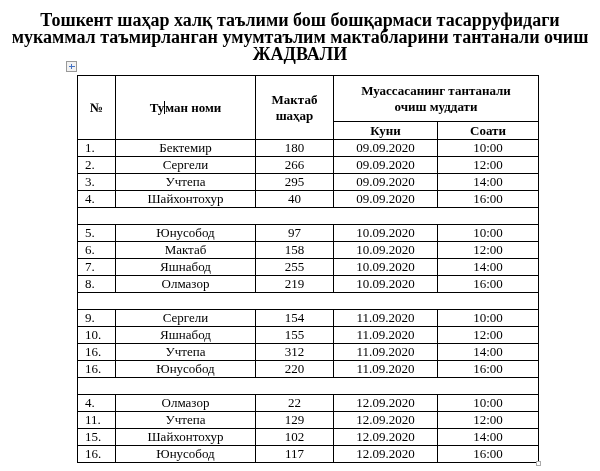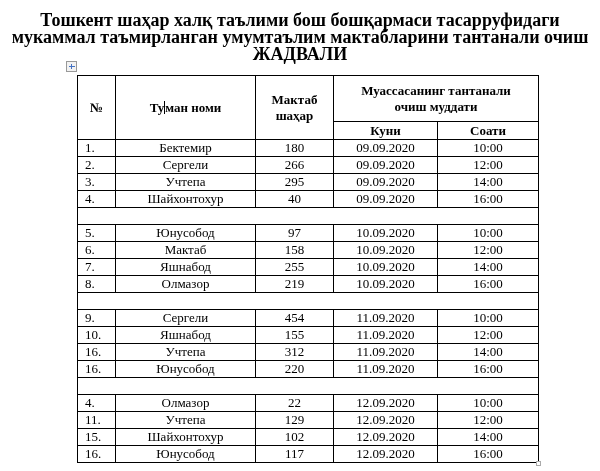--- a/index.html
+++ b/index.html
@@ -138,21 +138,21 @@
           <td>219</td>
           <td>10.09.2020</td>
           <td>16:00</td>
         </tr>
         <tr>
           <td colspan="5"></td>
         </tr>
         <tr>
           <td class="num">9.</td>
           <td>Сергели</td>
-          <td>454</td>
+          <td>154</td>
           <td>11.09.2020</td>
           <td>10:00</td>
         </tr>
         <tr>
           <td class="num">10.</td>
           <td>Яшнабод</td>
           <td>155</td>
           <td>11.09.2020</td>
           <td>12:00</td>
         </tr>

